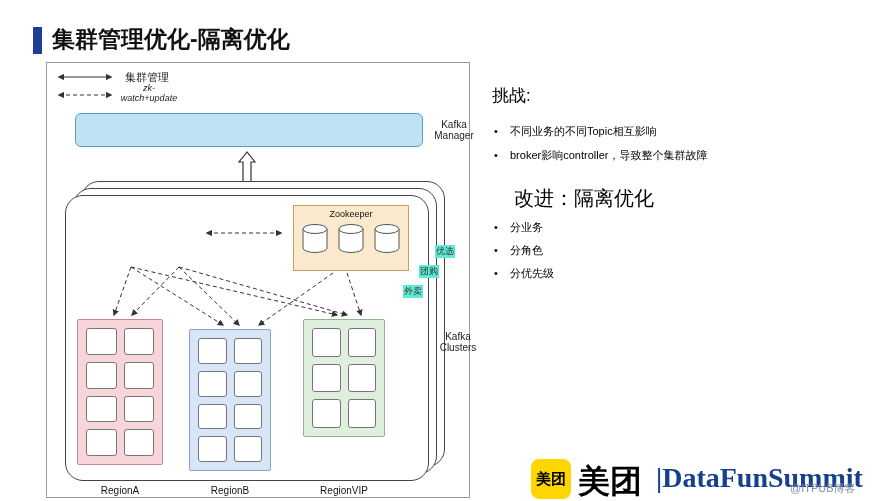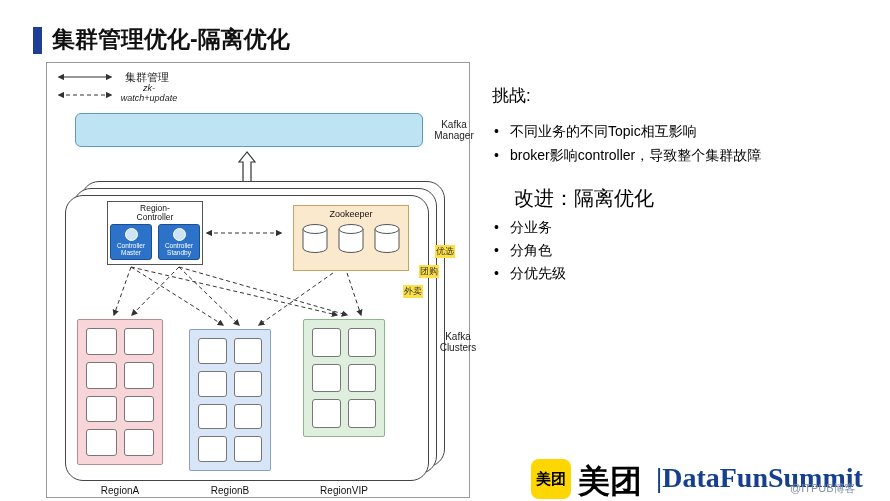--- a/index.html
+++ b/index.html
@@ -18,21 +18,21 @@
   .manager-bar { position:absolute; left:28px; top:50px; width:348px; height:34px; background:#BEE4F4; border:1px solid #5B9BBF; border-radius:6px; }
   .manager-label { position:absolute; left:384px; top:56px; width:46px; font-size:10px; line-height:11px; text-align:center; color:#222; }
   .clusters-label { position:absolute; left:390px; top:268px; width:42px; font-size:10px; line-height:11px; text-align:center; color:#222; }
 
   .updown-arrow { position:absolute; left:190px; top:88px; }
 
   .stack-rect { position:absolute; width:364px; height:286px; border:1.5px solid #444; border-radius:18px; background:#fff; }
   .stack-back { left:34px; top:118px; }
   .stack-mid  { left:26px; top:125px; }
   .stack-front{ left:18px; top:132px; }
-  .stack-label { position:absolute; font-size:9px; color:#333; background:#fde047; padding:0 1px; z-index:6; }
+  .stack-label { position:absolute; font-size:9px; color:#333; background:#5eead4; padding:0 1px; z-index:6; }
 
   .controller-box { position:absolute; left:60px; top:138px; width:96px; height:64px; border:1px solid #555; background:#fff; z-index:3; }
   .controller-title { width:52px; margin:2px auto 2px; font-size:8.5px; line-height:9px; text-align:center; color:#111; }
   .controller-nodes { display:flex; justify-content:center; gap:6px; }
   .ctrl-node { width:42px; height:36px; background:#2B72C8; border:1px solid #1A4F91; border-radius:3px; color:#fff; text-align:center; }
   .ctrl-circle { width:13px; height:13px; margin:3px auto 1px; background:#CFE3F7; border:1px solid #fff; border-radius:50%; }
   .ctrl-label { font-size:6.5px; line-height:7px; }
 
   .zk-box { position:absolute; left:238px; top:142px; width:116px; height:66px; background:#FBE9CD; border:1px solid #C9A15E; z-index:3;margin-left:8px; }
   .zk-title { font-size:9px; text-align:center; margin-top:3px; color:#111; }
@@ -48,21 +48,21 @@
   .rn-a { left:30px; width:86px; }
   .rn-b { left:142px; width:82px; }
   .rn-vip { left:250px; width:94px; }
 
   .overlay { position:absolute; left:0; top:0; z-index:5; pointer-events:none; }
 
   
   .content-col { position:absolute; left:492px; top:84px; width:390px; color:#000; }
   .heading { font-size:17px; margin-bottom:12px; }
   .bullets { list-style:none; margin-bottom:18px; }
-  .bullets li { font-size:14px; line-height:24px; padding-left:18px; position:relative; }
+  .bullets li { font-size:11px; line-height:24px; padding-left:18px; position:relative; }
   .bullets li::before { content:"•"; position:absolute; left:2px; }
   .improve-heading { font-size:20px; margin-bottom:4px;margin-left:22px; }
   .bullets.tight li { line-height:23px; }
 
   
   .footer-logo { position:absolute; left:531px; top:459px; width:40px; height:40px; background:#FFD700; border-radius:8px; display:flex; align-items:center; justify-content:center; font-size:15px; font-weight:bold; color:#000; }
   .brand-text { position:absolute; left:578px; top:460px; font-size:32px; font-weight:bold; color:#000; }
   .summit-text { position:absolute; left:656px; top:462px; font-family:"Liberation Serif", serif; font-size:28px; font-weight:600; color:#16408E; }
   .watermark { position:absolute; left:790px; top:481px; font-size:11px; color:#7E8FA6; }
 </style>
@@ -90,33 +90,20 @@
     </svg>
 
     <div class="stack-rect stack-back"></div>
     <div class="stack-rect stack-mid"></div>
     <div class="stack-rect stack-front"></div>
 
     <div class="stack-label" style="left:388px; top:182px;">优选</div>
     <div class="stack-label" style="left:372px; top:202px;">团购</div>
     <div class="stack-label" style="left:356px; top:222px;">外卖</div>
 
-    <div class="controller-box">
-      <div class="controller-title">Region-Controller</div>
-      <div class="controller-nodes">
-        <div class="ctrl-node">
-          <div class="ctrl-circle"></div>
-          <div class="ctrl-label">Controller Master</div>
-        </div>
-        <div class="ctrl-node">
-          <div class="ctrl-circle"></div>
-          <div class="ctrl-label">Controller Standby</div>
-        </div>
-      </div>
-    </div>
 
     <div class="zk-box">
       <div class="zk-title">Zookeeper</div>
       <svg class="zk-cyls" width="104" height="36" viewBox="0 0 104 36">
         <g fill="#fff" stroke="#555" stroke-width="1">
           <path d="M4,7 V26 a12,4.5 0 0 0 24,0 V7"></path>
             <ellipse cx="16" cy="7" rx="12" ry="4.5"></ellipse>
           <path d="M40,7 V26 a12,4.5 0 0 0 24,0 V7"></path>
             <ellipse cx="52" cy="7" rx="12" ry="4.5"></ellipse>
           <path d="M76,7 V26 a12,4.5 0 0 0 24,0 V7"></path>

